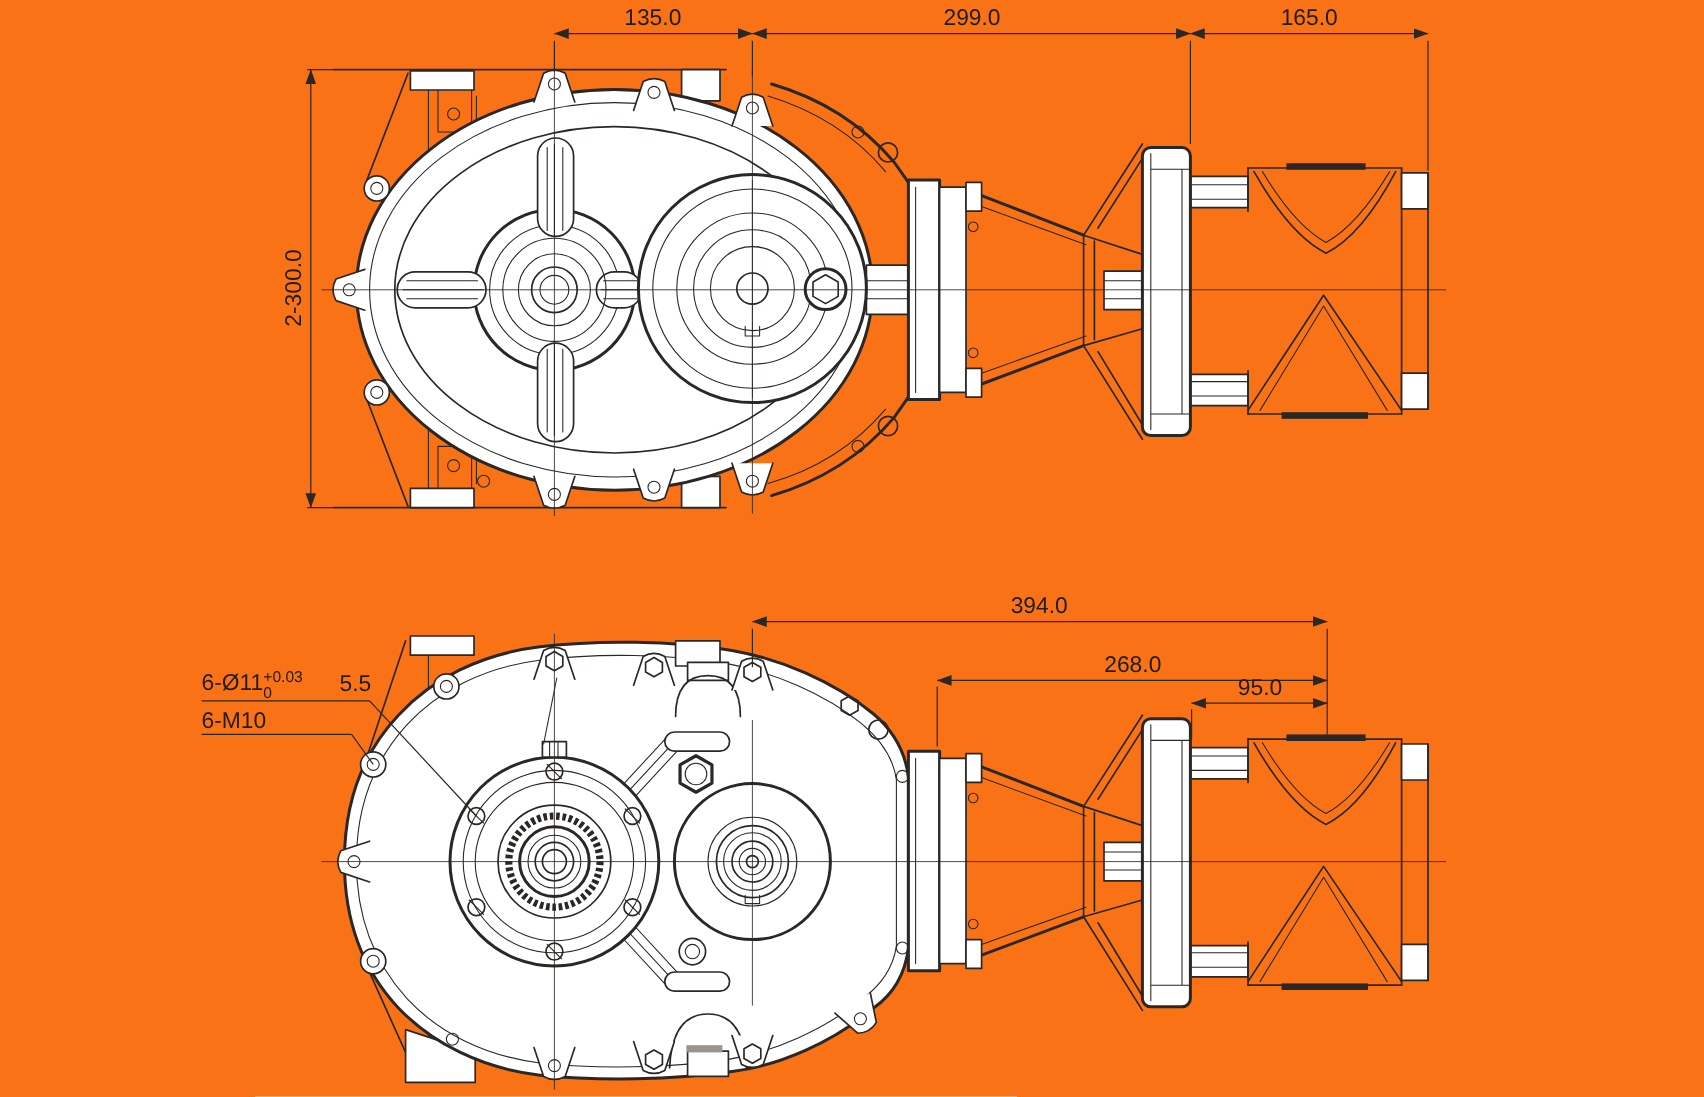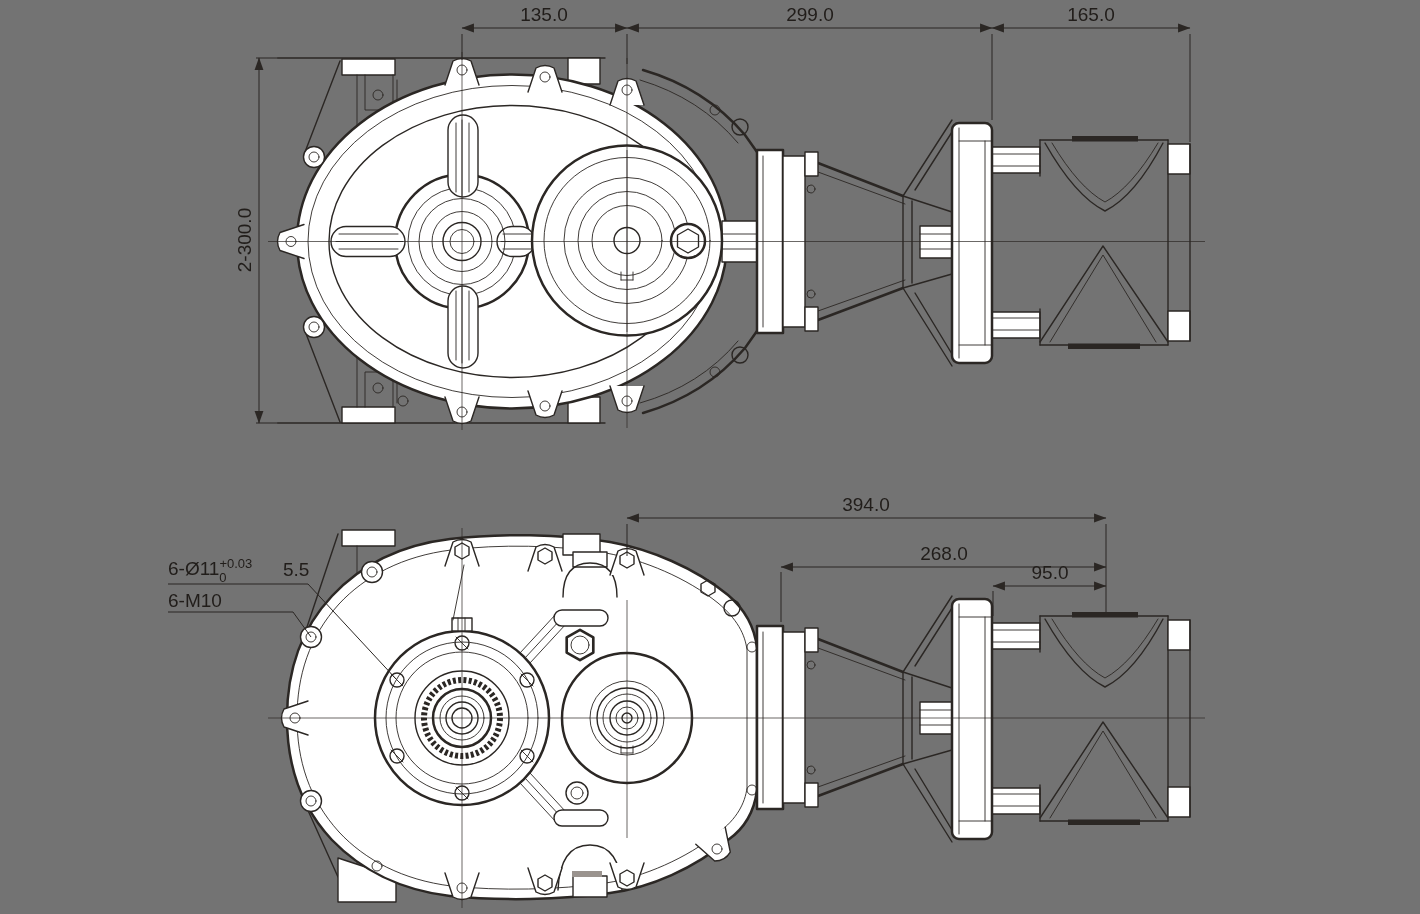--- a/index.html
+++ b/index.html
@@ -1,16 +1,16 @@
 <!DOCTYPE html>
 <html><head>
 <meta charset="utf-8">
 <style>
   html,body{margin:0;padding:0;background:#ffffff;}
-  .stage{width:1420px;height:914px;background:#737373;position:relative;overflow:hidden;}
+  .stage{width:1420px;height:914px;background:#f97316;position:relative;overflow:hidden;}
   svg{display:block;}
   
   .b{fill:none;stroke:#2b2724;stroke-width:2.5;stroke-linecap:round;stroke-linejoin:round;}
   .m{fill:none;stroke:#2b2724;stroke-width:1.4;stroke-linecap:round;stroke-linejoin:round;}
   .t{fill:none;stroke:#2b2724;stroke-width:0.9;stroke-linecap:round;stroke-linejoin:round;}
   .c{fill:none;stroke:#2b2724;stroke-width:0.7;}
   .wf{fill:#ffffff;}
   .ink{fill:#2b2724;stroke:none;}
   .teeth{fill:none;stroke:#2b2724;stroke-width:6;stroke-dasharray:3 2.3;}
   .dim{fill:none;stroke:#2b2724;stroke-width:1;}

